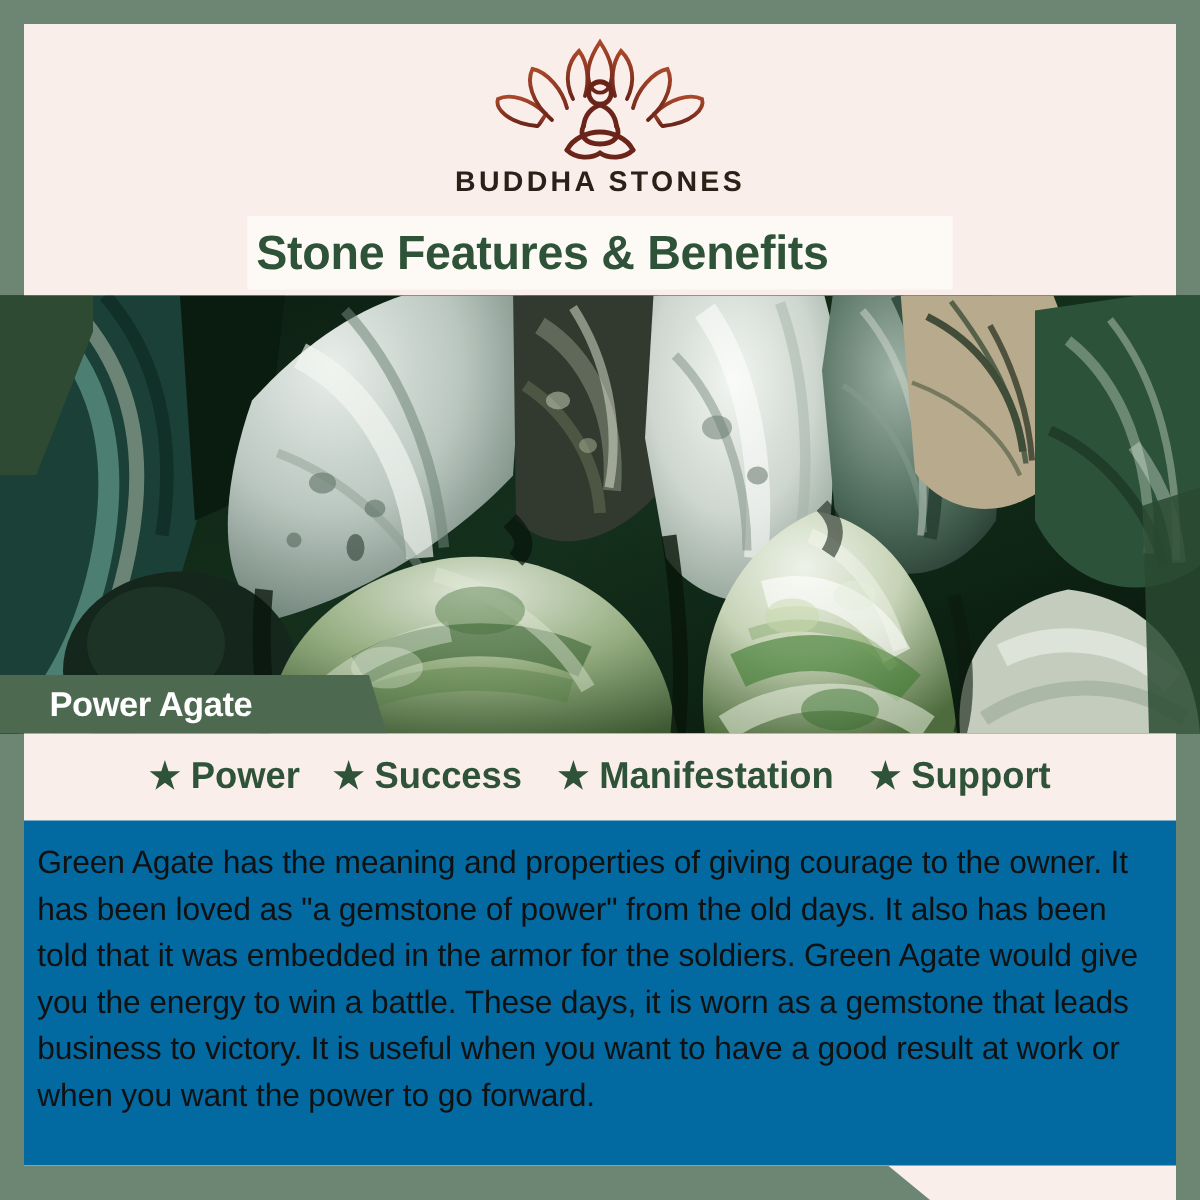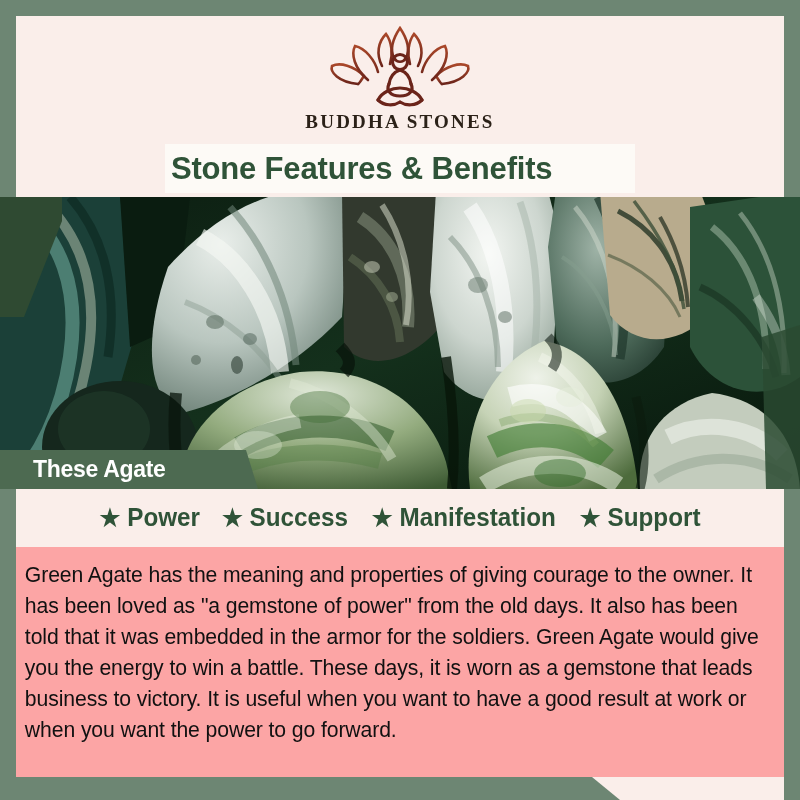--- a/index.html
+++ b/index.html
@@ -80,21 +80,21 @@
   .logo-mark {
     display: block;
     margin: 0 auto;
     width: 160px;
     height: 86px;
   }
 
   .logo-word {
     display: block;
     margin-top: 3px;
-    font-family: Liberation Serif, serif;
+    font-family: Liberation Sans, sans-serif;
     font-size: 19px;
     font-weight: 700;
     letter-spacing: 2.2px;
     color: #2b2118;
     text-align: center;
   }
 
   
   .title-band {
     position: absolute;
@@ -198,21 +198,21 @@
     line-height: 1;
     color: #2f5338;
   }
 
   .body-panel {
     position: absolute;
     left: 0;
     top: 58px;
     width: 768px;
     height: 230px;
-    background: #fca5a5;
+    background: #0369a1;
   }
 
   .body-text {
     padding: 13px 11px 0 9px;
     color: #111111;
     font-family: "Liberation Sans Narrow", "Liberation Sans", sans-serif;
     font-size: 21.5px;
     font-weight: 400;
     line-height: 31px;
     letter-spacing: -0.1px;
@@ -395,21 +395,21 @@
       <path d="M548 140 C558 150 560 160 552 172" stroke="#0a160c" stroke-width="10" fill="none" opacity="0.55"></path>
     </svg>
   </div>
   <div class="photo-wedge"></div>
 
   <div class="title-band">
     <h1>Stone Features &amp; Benefits</h1>
   </div>
 
   <div class="name-banner">
-    <span>These Agate</span>
+    <span>Power Agate</span>
   </div>
 
   <div class="content">
 
     <div class="keywords">
       <span class="kw">
         <span class="star">★</span>
         <span>Power</span>
       </span>
       <span class="kw">

